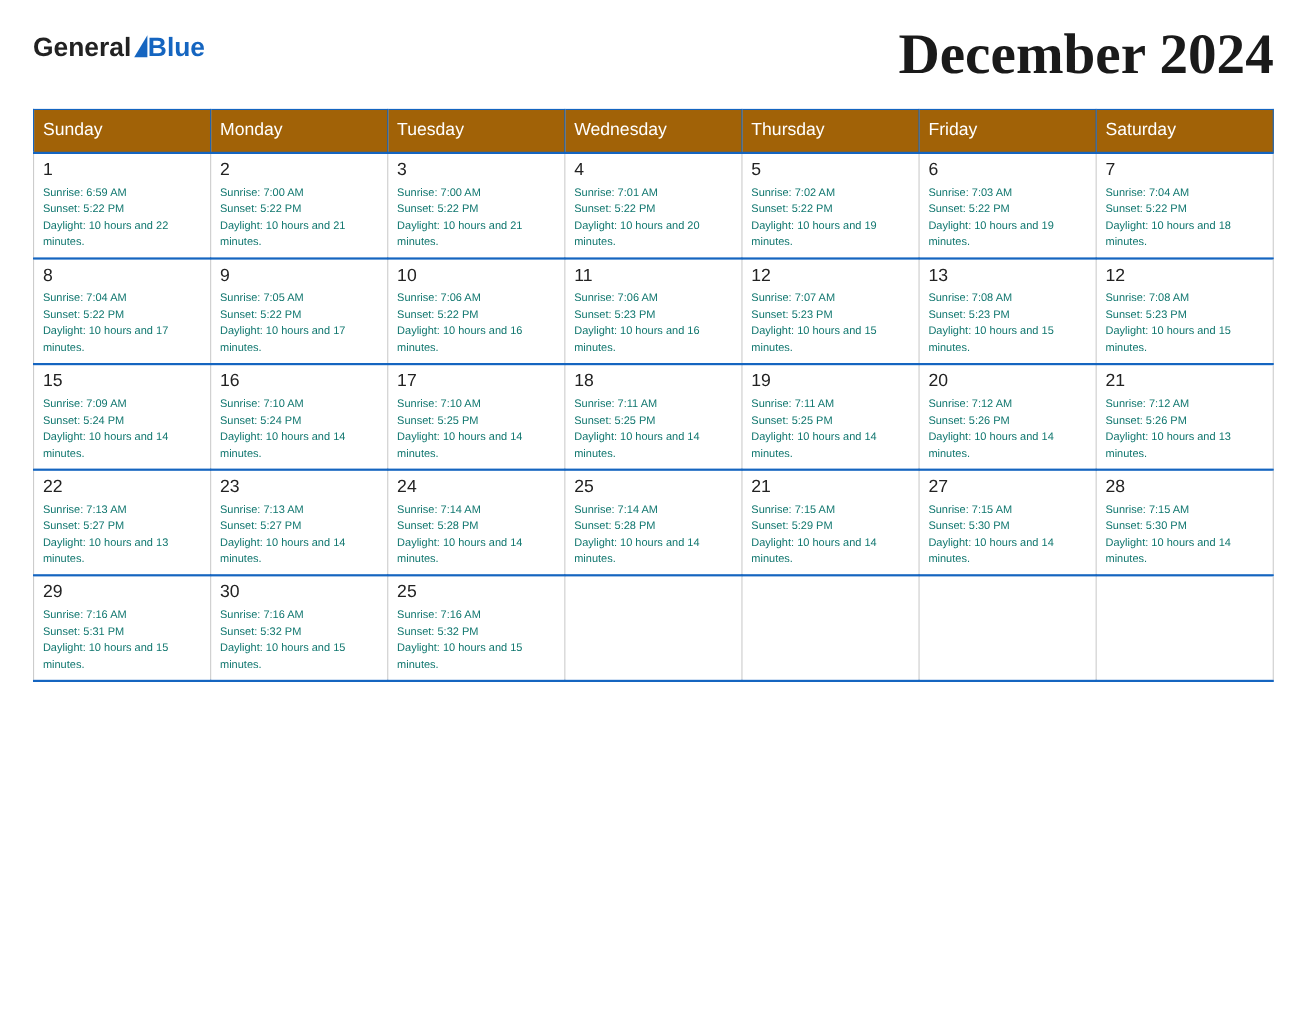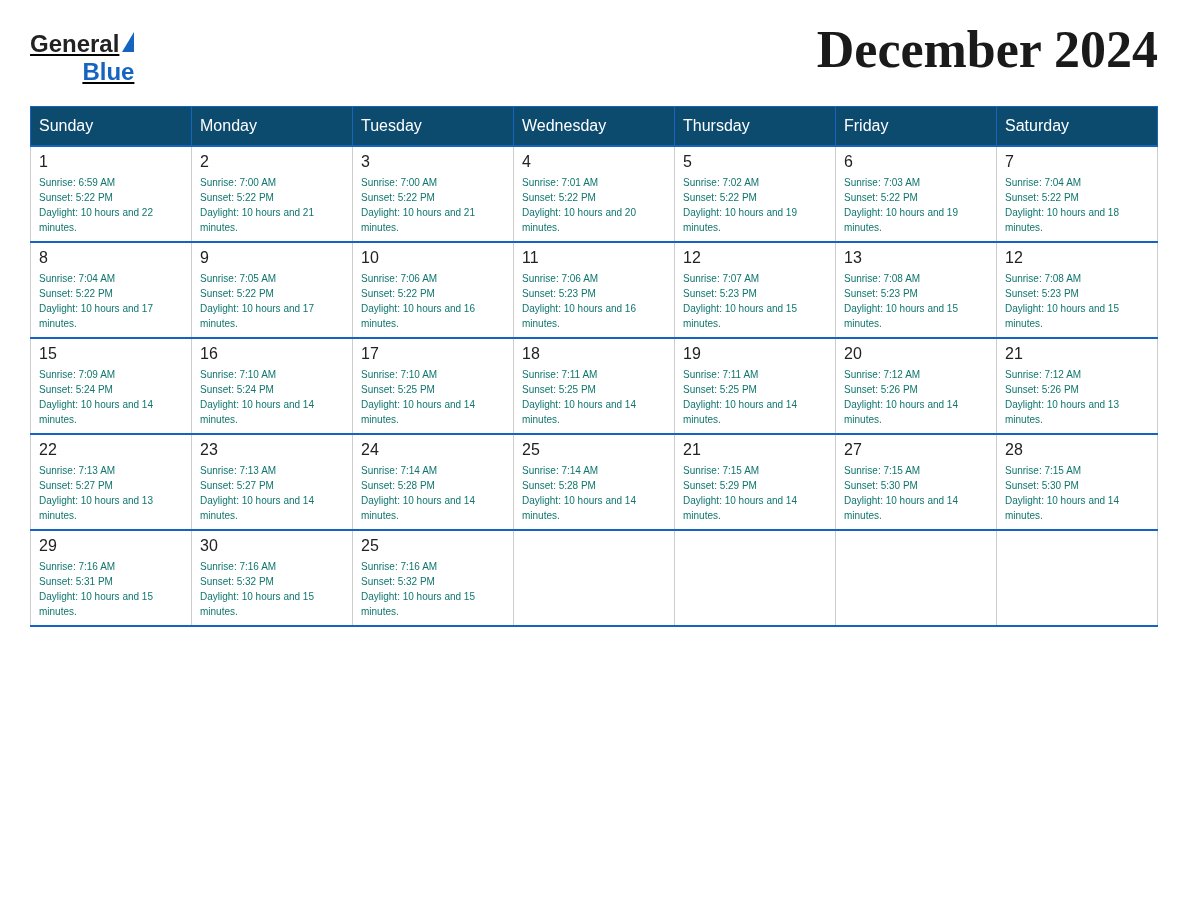--- a/index.html
+++ b/index.html
@@ -11,24 +11,22 @@
       padding: 20px 30px;
     }
     .header {
       display: flex;
       justify-content: space-between;
       align-items: flex-start;
       margin-bottom: 20px;
     }
     .logo {
       display: flex;
-      flex-direction: column;
       align-items: flex-end;
       margin-top: 10px;
-      text-decoration: underline;
     }
     .title-area {
       text-align: center;
     }
     .title-area h1 {
       font-size: 52px;
       font-weight: bold;
       color: #1a1a1a;
       font-family: Georgia, serif;
     }
@@ -37,21 +35,21 @@
       font-weight: normal;
       color: #1a1a1a;
       margin-top: 4px;
     }
     .calendar {
       width: 100%;
       border-collapse: collapse;
       border: 1px solid #aaa;
     }
     .calendar th {
-      background-color: #0c4a6e;
+      background-color: #a16207;
       color: #fff;
       padding: 10px 8px;
       text-align: left;
       font-size: 16px;
       font-weight: normal;
       border: 1px solid #1565c0;
     }
     .calendar td {
       vertical-align: top;
       padding: 6px 8px;

